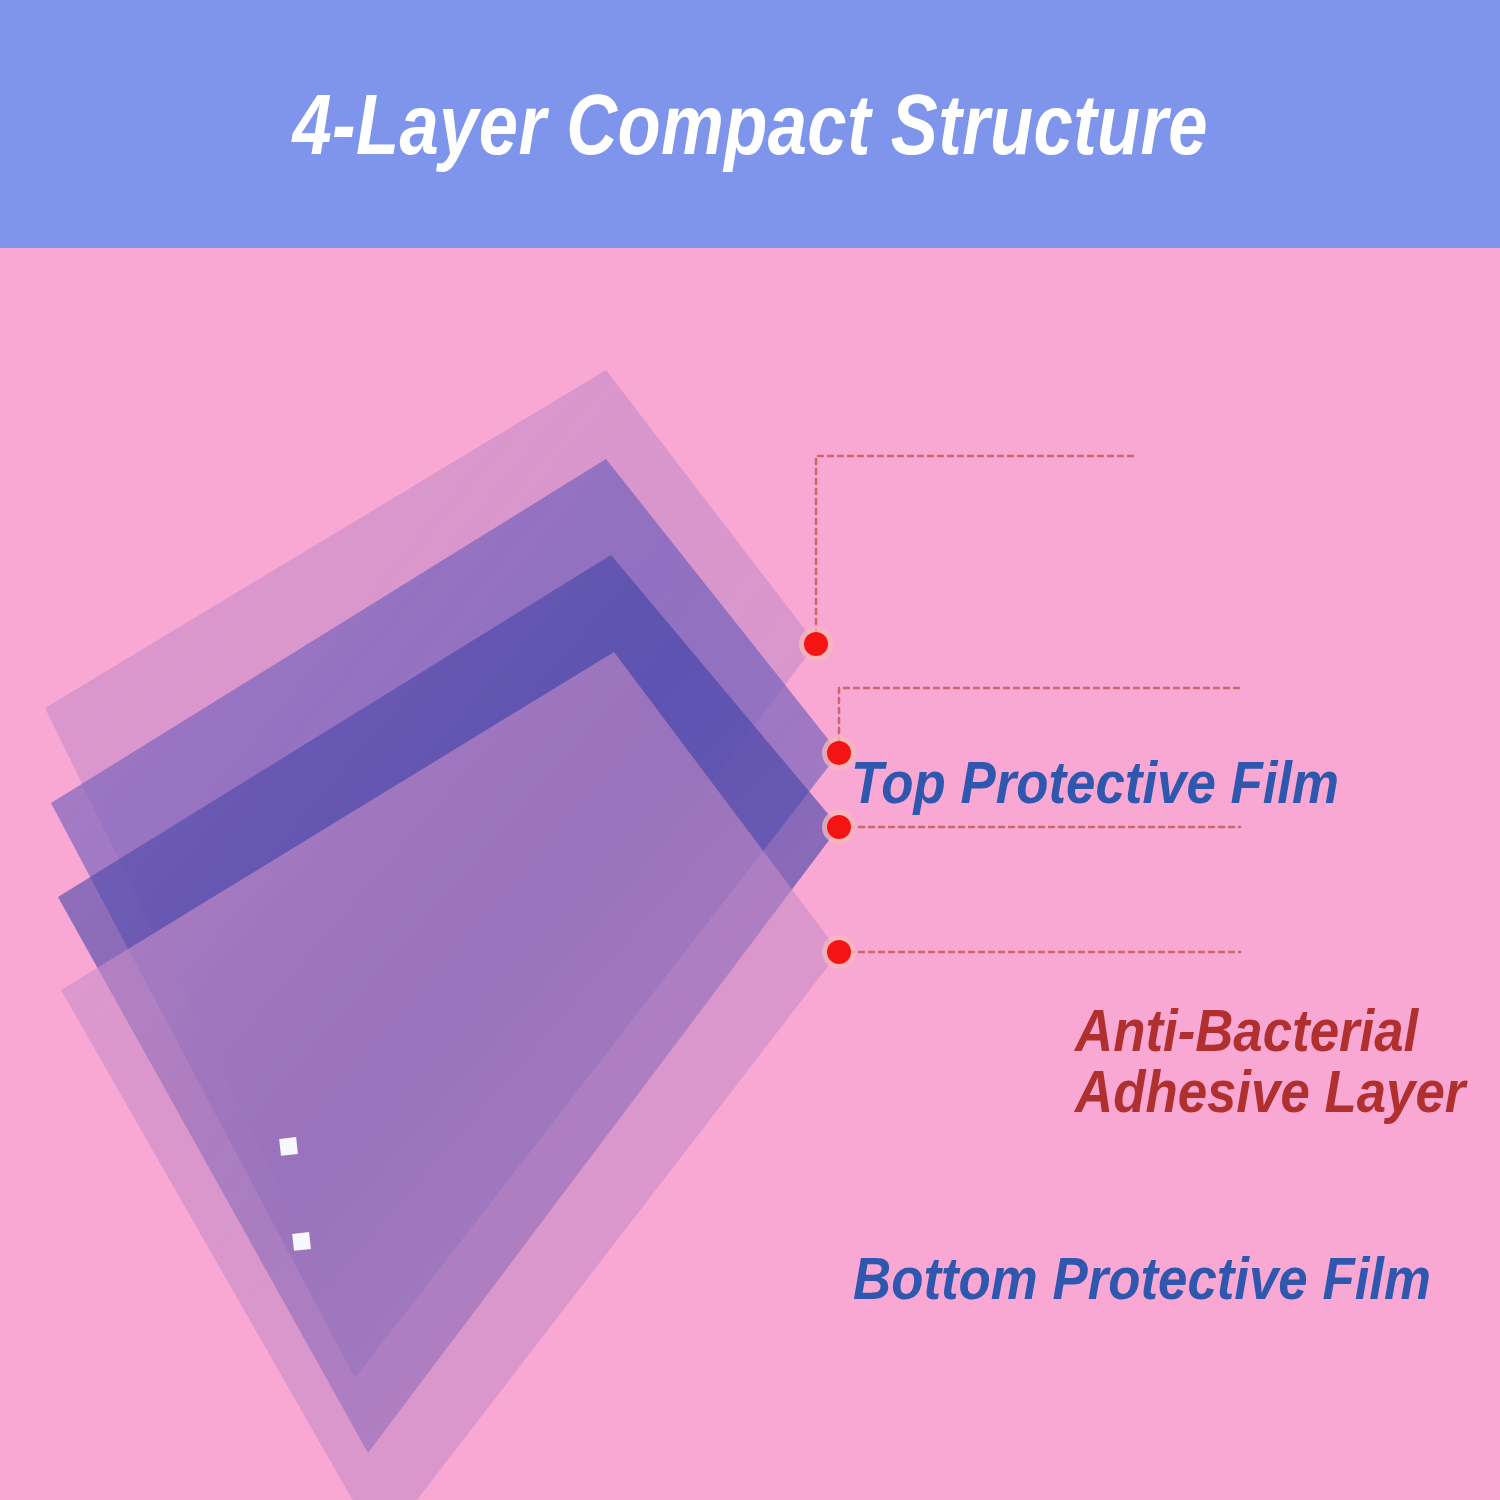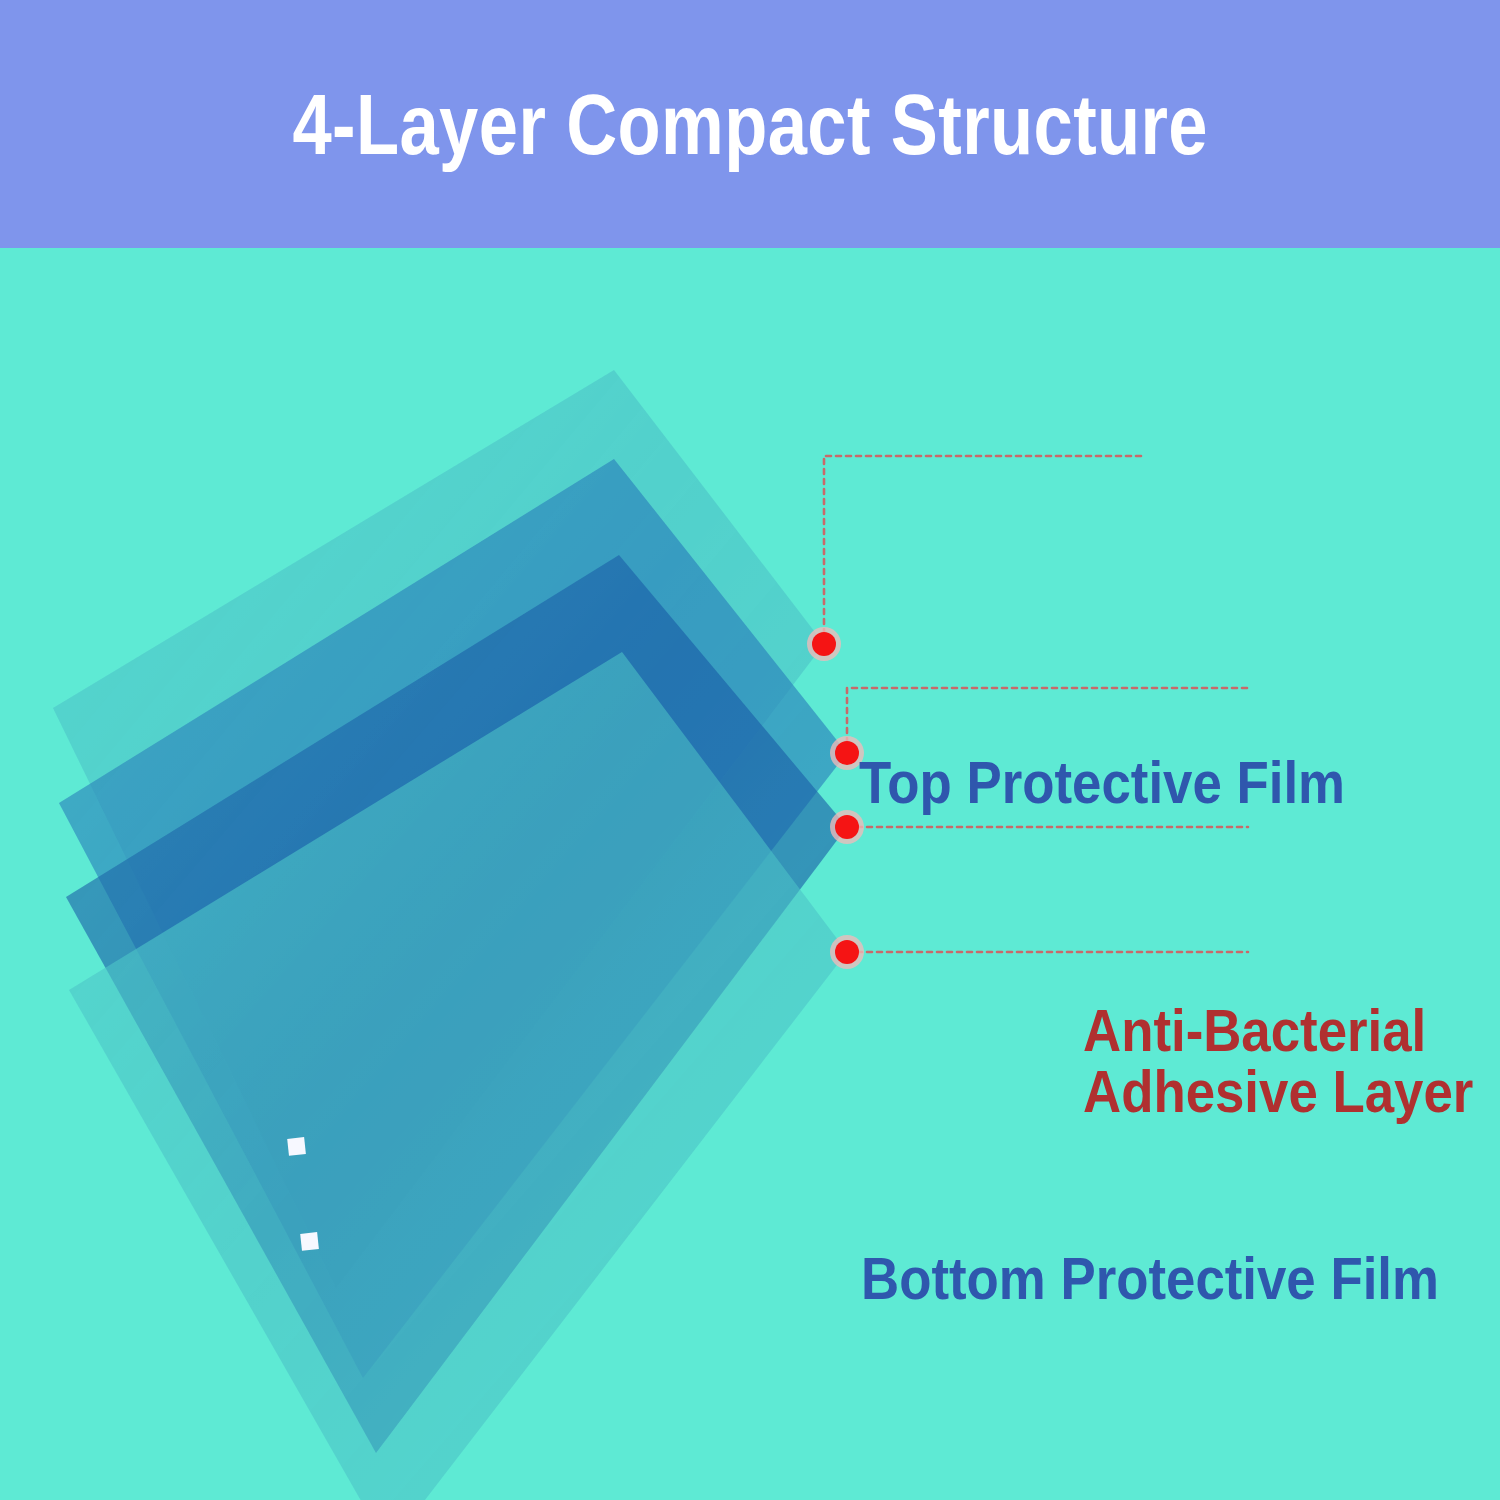--- a/index.html
+++ b/index.html
@@ -39,21 +39,21 @@
     transform-origin: center center;
     white-space: nowrap;
     line-height: 1;
     text-align: center;
     font-family: "Liberation Sans Narrow", "Liberation Sans", "DejaVu Sans", sans-serif;
   }
 
   
   #illustration {
     position: absolute;
-    left: 16px;
+    left: 8px;
     top: 248px;
     width: 1440px;
     height: 1252px;
   }
   #stack-svg {
     position: absolute;
     left: 0;
     top: 0;
     width: 1500px;
     height: 1252px;
@@ -88,21 +88,21 @@
   #label-bottom {
     left: 845px;
     top: 1000px;
     font-size: 60px;
     transform: scaleX(0.88);
   }
 </style>
 </head>
 <body>
 
-<div id="page" style="background: #5eead4;">
+<div id="page" style="background: #f9a8d4; font-style: italic;">
 
   <div id="header-banner" style="background: rgb(127, 149, 236);">
     <div id="header-title" style="color: rgb(255, 255, 255);">4-Layer Compact Structure</div>
   </div>
 
   <div id="illustration">
 
     <svg id="stack-svg" viewBox="0 0 1500 1252" xmlns="http://www.w3.org/2000/svg">
 
       <defs>

